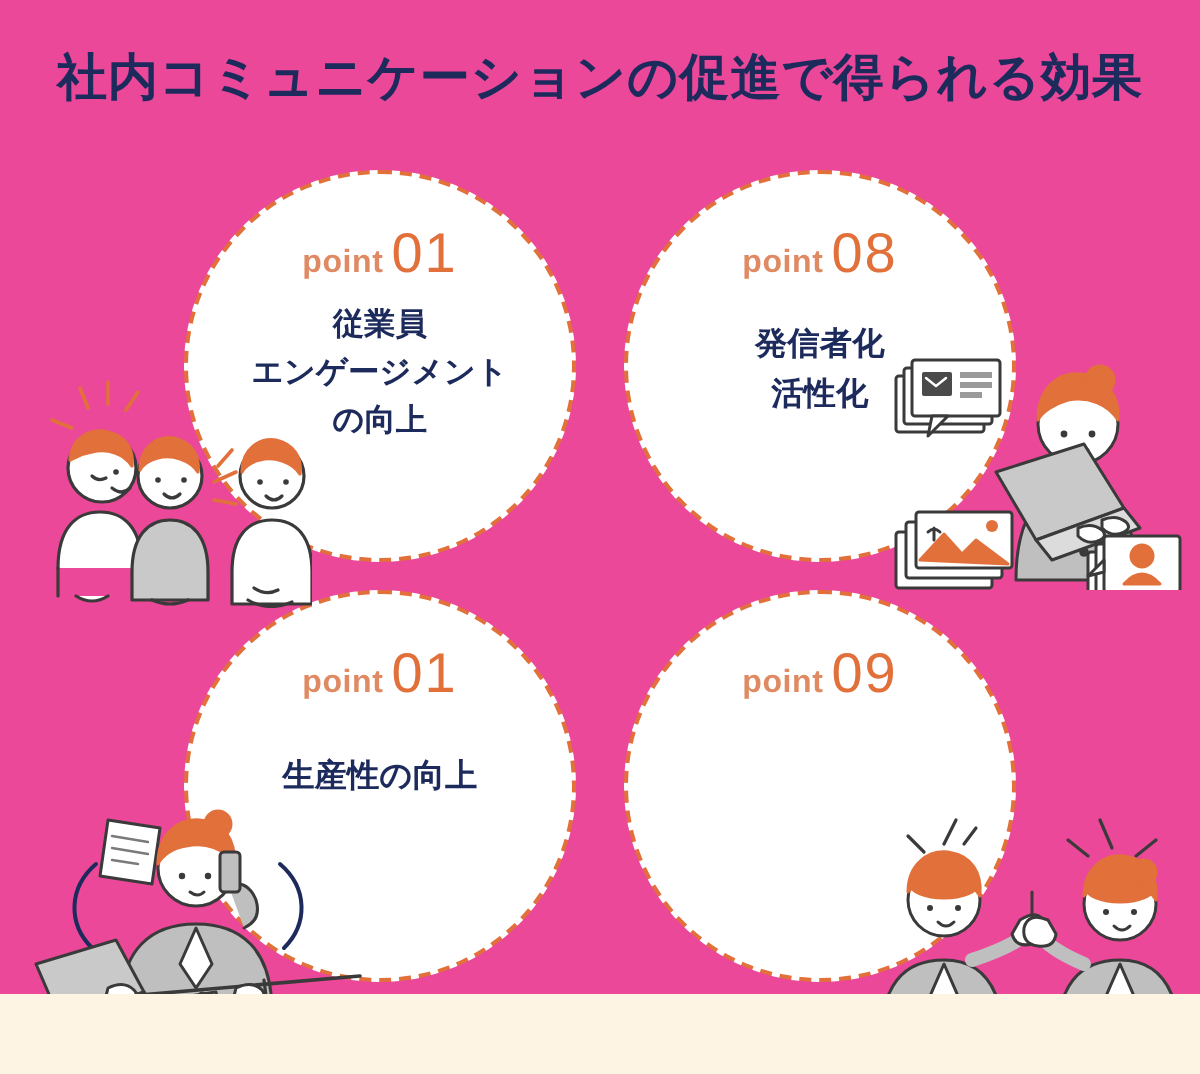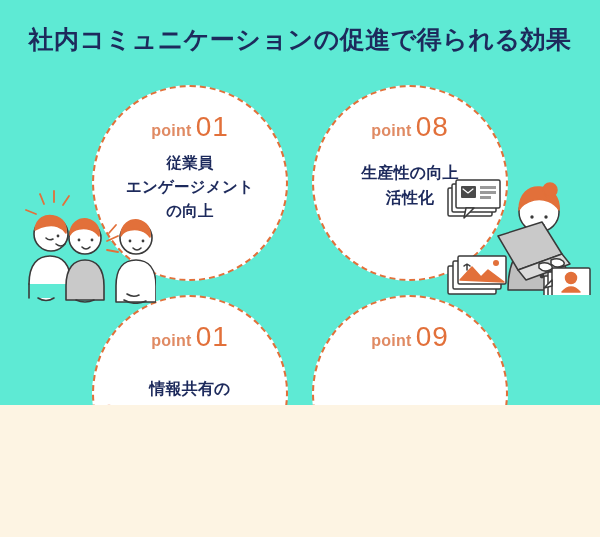--- a/index.html
+++ b/index.html
@@ -10,22 +10,22 @@
     width: 600px;
     height: 537px;
     overflow: hidden;
     background: #fdf4e3;
     font-family: "Liberation Sans", "DejaVu Sans", sans-serif;
     position: relative;
   }
   #infographic {
     position: relative;
     width: 600px;
-    height: 405px;
-    background: #5eead4;
+    height: 497px;
+    background: #ec4899;
     overflow: hidden;
   }
 
   
   .title {
     position: absolute;
     top: 24px;
     left: 0;
     width: 600px;
     text-align: center;
@@ -123,32 +123,32 @@
       <div>の向上</div>
     </div>
   </div>
 
   <div class="circle c2">
     <div class="point-label">
       <span class="point-word">point</span>
       <span class="point-num">08</span>
     </div>
     <div class="point-body">
-      <div>生産性の向上</div>
+      <div>発信者化</div>
       <div>活性化</div>
     </div>
   </div>
 
   <div class="circle c3">
     <div class="point-label">
       <span class="point-word">point</span>
       <span class="point-num">01</span>
     </div>
     <div class="point-body">
-      <div>情報共有の</div>
+      <div>生産性の向上</div>
     </div>
   </div>
 
   <div class="circle c4">
     <div class="point-label">
       <span class="point-word">point</span>
       <span class="point-num">09</span>
     </div>
   </div>
 

